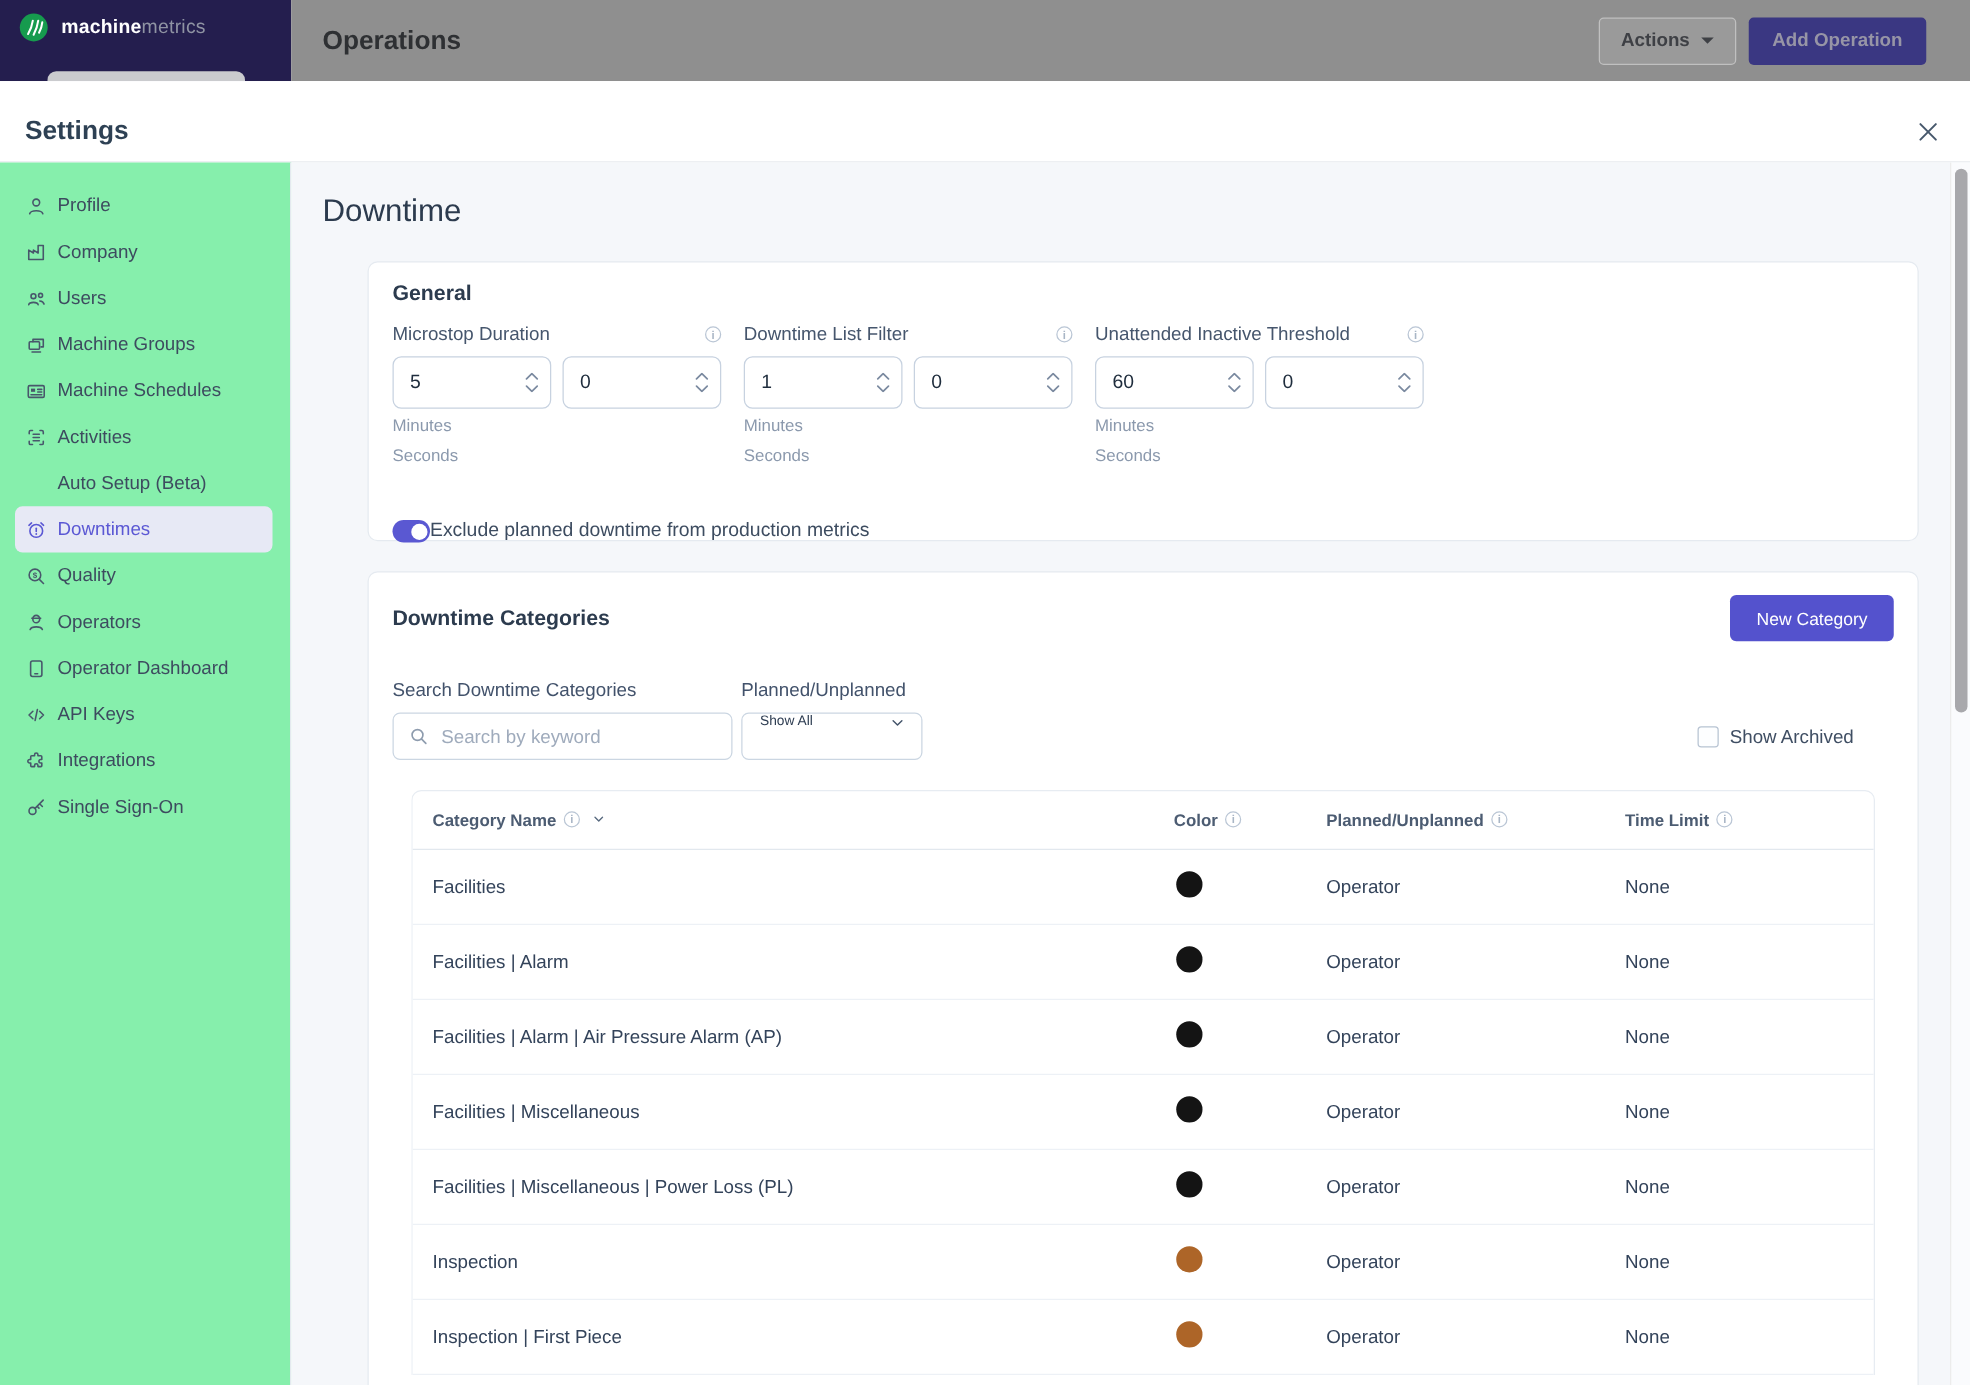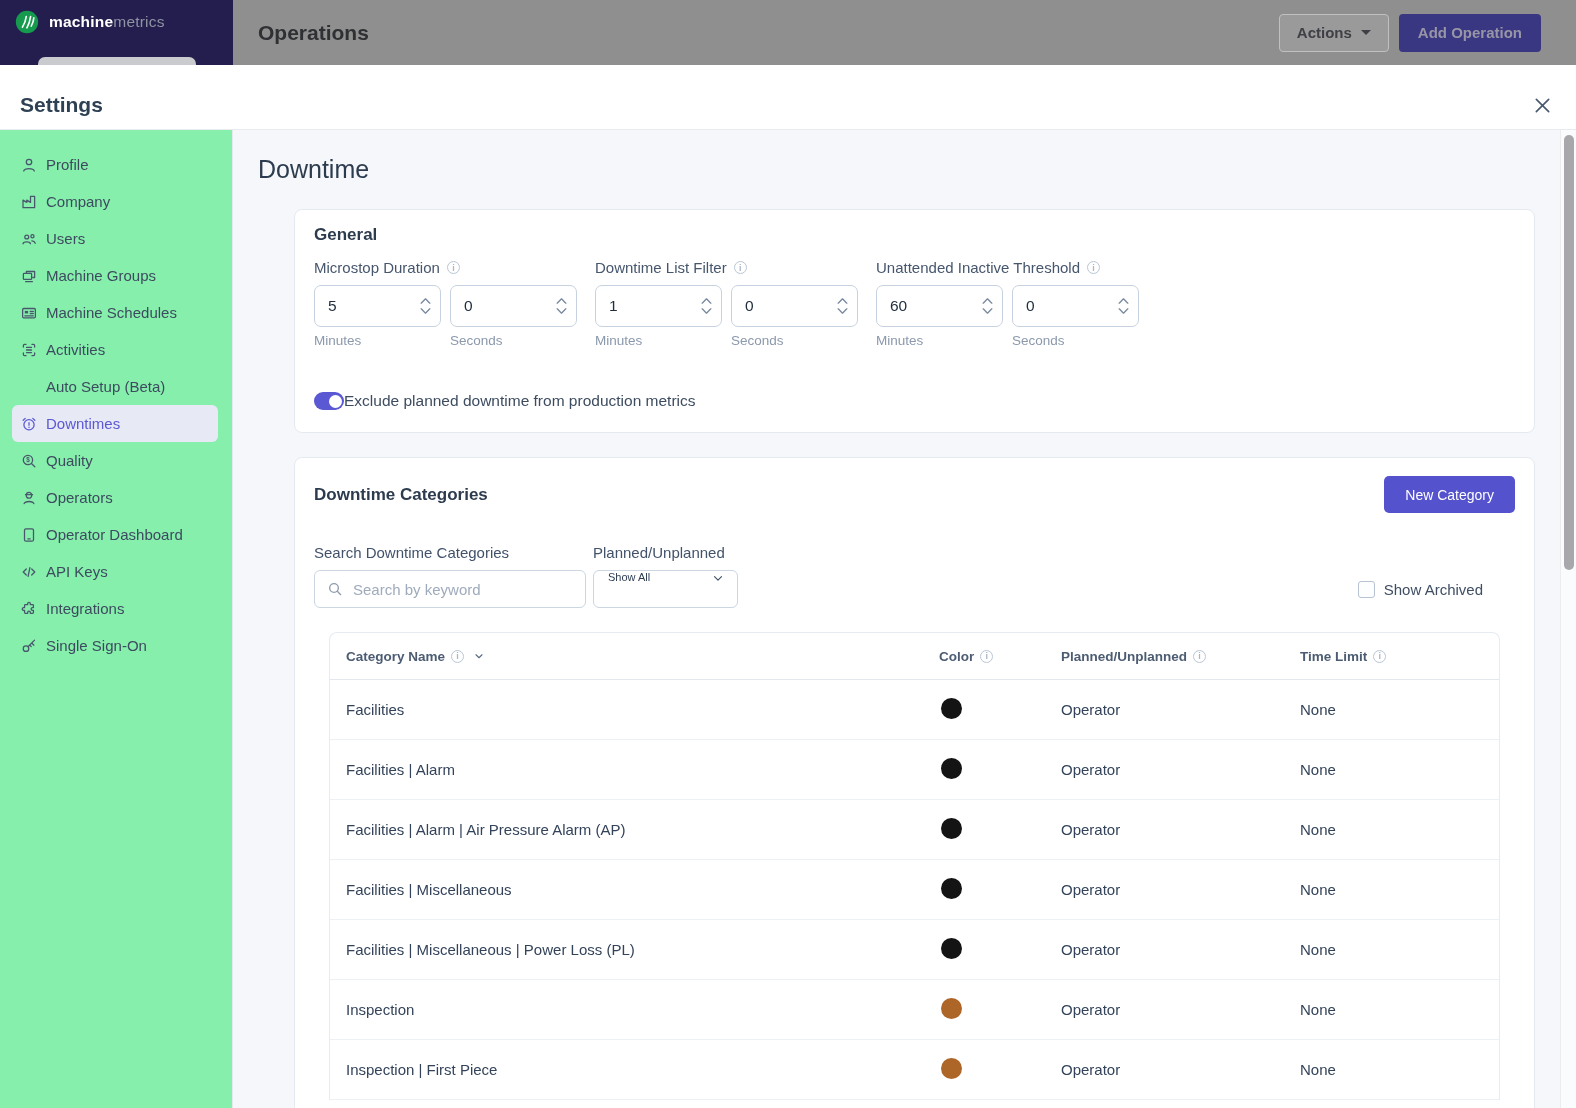--- a/index.html
+++ b/index.html
@@ -48,28 +48,28 @@
   
   .settings-content { flex: 1; background: #f5f7fa; padding: 22px 25px 0; overflow: hidden; }
   .page-title { font-size: 25px; font-weight: 500; color: #2c3b4e; line-height: 34px; margin-bottom: 23px; }
 
   .card { background: #fff; border: 1px solid #e5eaf0; border-radius: 8px; margin-left: 36px; }
   .card-title { font-size: 17px; font-weight: 700; color: #2c3b4e; line-height: 22px; }
 
   
   .card.general { height: 224px; padding: 14px 19px 0; margin-bottom: 24px; }
   .fields-row { display: flex; gap: 18px; margin-top: 12px; }
-  .f-label { font-size: 15px; color: #46566d; line-height: 19px; margin-bottom: 8px; display: flex; align-items: center; gap: 7px; }
+  .f-label { font-size: 15px; color: #46566d; line-height: 19px; margin-bottom: 8px; display: flex; align-items: center; gap: 7px; justify-content: space-between; }
   .f-inputs { display: flex; gap: 9px; }
   .num-wrap { position: relative; width: 127px; }
   .num-input { width: 100%; height: 42px; border: 1px solid #c7d2e0; border-radius: 7px; padding: 0 30px 0 13px;
     font-size: 15.5px; color: #1f2d3d; font-family: inherit; background: #fff; outline: none; }
   .steppers { position: absolute; right: 10px; top: 50%; transform: translateY(-50%); display: flex; flex-direction: column; gap: 4px; }
   .step { display: flex; color: #7b8aa0; cursor: pointer; }
-  .f-captions { display: flex; gap: 9px; margin-top: 6px; }
+  .f-captions { display: flex; gap: 9px; margin-top: 6px; flex-direction: column; }
   .f-cap { width: 127px; font-size: 13.5px; color: #8b99ad; }
   .toggle-row { display: flex; align-items: flex-end; gap: 0; margin-top: 44px; }
   .toggle { width: 30px; height: 18px; border-radius: 9px; background: #5a58d2; position: relative; flex: none; cursor: pointer; }
   .toggle .knob { position: absolute; width: 13px; height: 13px; border-radius: 50%; background: #fff; top: 2.5px; right: 2.5px; }
   .toggle-label { font-size: 15.5px; color: #3d4c60; }
 
   
   .info-i { width: 13px; height: 13px; border: 1.2px solid #bac6d5; border-radius: 50%; color: #a9b6c6;
     font-size: 9px; line-height: 10px; display: inline-flex; align-items: center; justify-content: center;
     font-style: normal; flex: none; font-weight: 700; }
@@ -91,21 +91,21 @@
     display: flex; align-items: flex-start; padding: 0 12px 0 14px; font-size: 11px; color: #2e3d52; cursor: pointer; }
   .select .chev { margin-left: auto; color: #44546a; }
   .archived { margin-left: auto; margin-right: 32px; display: flex; align-items: center; gap: 9px; height: 38px; }
   .checkbox { width: 17px; height: 17px; border: 1px solid #b7c3d2; border-radius: 3px; background: #fdfeff; cursor: pointer; flex: none; }
   .archived-label { font-size: 15px; color: #3f4e63; }
 
   
   .table { margin: 24px 15px 0; border: 1px solid #e7ecf2; border-bottom: none; border-radius: 8px 8px 0 0; background: #fff; overflow: hidden; }
   .thead, .trow { display: grid; grid-template-columns: 593px 122px 239px 1fr; align-items: center; padding: 0 16px; }
   .thead { height: 47px; border-bottom: 1px solid #e2e8ee; }
-  .th { font-size: 13.5px; font-weight: 600; color: #4c5c72; display: flex; align-items: center; gap: 6px; }
+  .th { font-size: 13.5px; font-weight: 600; color: #4c5c72; display: flex; align-items: flex-start; gap: 6px; }
   .sort-chev { color: #5a6b80; margin-left: 3px; }
   .trow { height: 60px; border-bottom: 1px solid #edf1f6; font-size: 15px; color: #33435a; cursor: pointer; }
   .dot { width: 21px; height: 21px; border-radius: 50%; margin-left: 2px; }
 
   
   .scroll-gutter { width: 16px; flex: none; background: #fafbfd; border-left: 1px solid #ececec; position: relative; }
   .scroll-thumb { position: absolute; left: 2.5px; top: 5px; width: 10px; height: 435px; border-radius: 5px; background: #a8a8ac; cursor: pointer; }
 </style>
 </head>
 <body>

